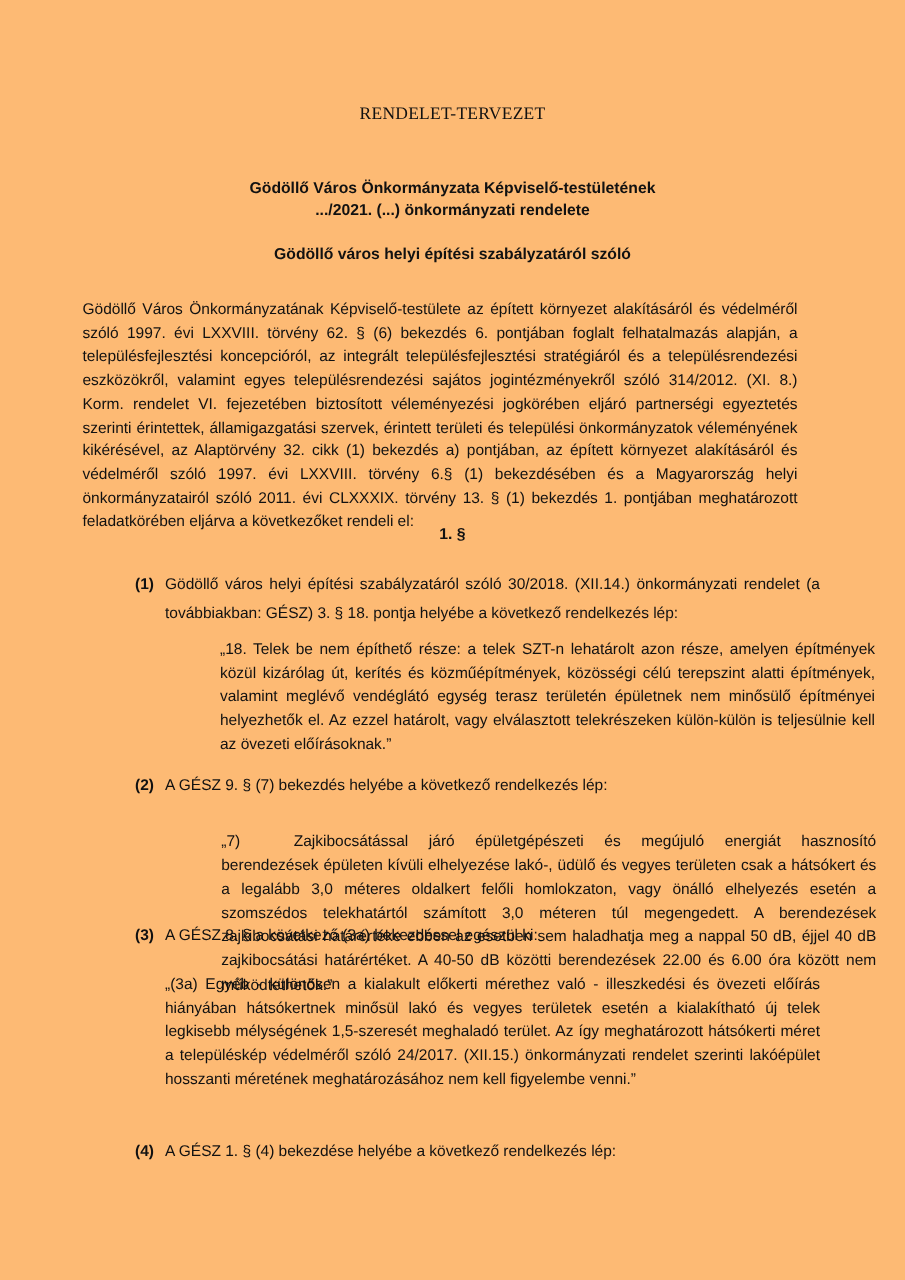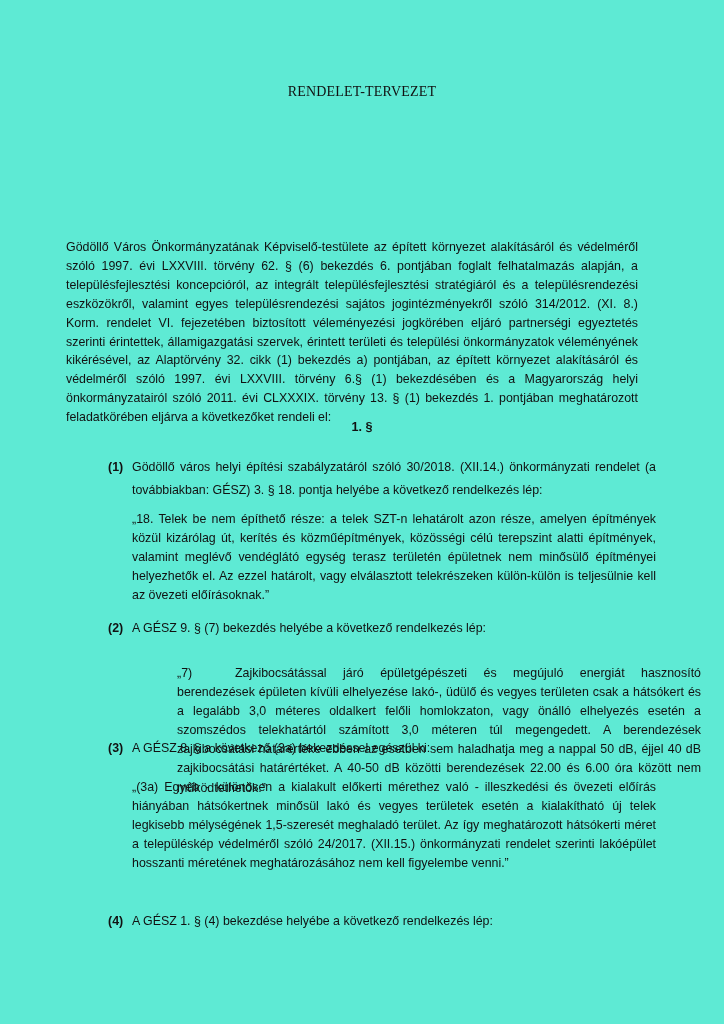--- a/index.html
+++ b/index.html
@@ -1,17 +1,17 @@
 <!DOCTYPE html>
 <html><head>
 <meta charset="utf-8">
 <style>
   html, body { margin: 0; padding: 0; background: #ffffff; }
   body { width: 724px; height: 1024px; position: relative; overflow: hidden; color: #111; }
-  .page { position: absolute; left: 0; top: 0; width: 724px; height: 1024px; background: #5eead4; }
+  .page { position: absolute; left: 0; top: 0; width: 724px; height: 1024px; background: #fdba74; }
   .title-top {
     position: absolute; top: 84px; left: 0; width: 724px; text-align: center;
     font-family: "Liberation Serif", serif; font-size: 14px; letter-spacing: 0.2px;
   }
   .heading {
     position: absolute; left: 0; width: 724px; text-align: center;
     font-family: "Liberation Sans", sans-serif; font-weight: bold; font-size: 12.6px; line-height: 18px;
   }
   .h1 { top: 141px; }
   .h2 { top: 194px; }
@@ -20,36 +20,41 @@
     text-align: justify; text-align-last: left;
   }
   .preamble { top: 238px; left: 66px; width: 572px; }
   .sec { position: absolute; top: 420px; left: 0; width: 724px; text-align: center;
     font-family: "Liberation Sans", sans-serif; font-weight: bold; font-size: 12.6px; }
   .item { position: absolute; left: 108px; width: 548px; font-family: "Liberation Sans", sans-serif; font-size: 12.4px; line-height: 23px; }
   .item .num { position: absolute; left: 0; top: 0; font-weight: bold; }
   .item .txt { display: block; margin-left: 24px; text-align: justify; text-align-last: left; }
   .quote { position: absolute; left: 132px; width: 524px; font-family: "Liberation Sans", sans-serif; font-size: 12.4px; line-height: 19.1px; text-align: justify; text-align-last: left; }
   .i1 { top: 456px; }
-  .q1 { top: 510px; }
+  .q1 { top: 510px; margin-left: 44px; }
   .i2 { top: 617px; }
   .q2 { top: 664px; margin-left: 45px; }
   .i3 { top: 737px; }
   .q3 { top: 778px; }
   .i4 { top: 910px; }
   .q2 .lead { display: inline-block; width: 58px; }
 </style>
 </head>
 <body>
 
 <div class="page">
   <div class="title-top">RENDELET-TERVEZET</div>
 
+  <div class="heading h1">
+    <div>Gödöllő Város Önkormányzata Képviselő-testületének</div>
+    <div>.../2021. (...) önkormányzati rendelete</div>
+  </div>
 
   <div class="heading h2">
+    <div>Gödöllő város helyi építési szabályzatáról szóló</div>
   </div>
 
   <div class="para preamble">Gödöllő Város Önkormányzatának Képviselő-testülete az épített környezet alakításáról és védelméről szóló 1997. évi LXXVIII. törvény 62. § (6) bekezdés 6. pontjában foglalt felhatalmazás alapján, a településfejlesztési koncepcióról, az integrált településfejlesztési stratégiáról és a településrendezési eszközökről, valamint egyes településrendezési sajátos jogintézményekről szóló 314/2012. (XI. 8.) Korm. rendelet VI. fejezetében biztosított véleményezési jogkörében eljáró partnerségi egyeztetés szerinti érintettek, államigazgatási szervek, érintett területi és települési önkormányzatok véleményének kikérésével, az Alaptörvény 32. cikk (1) bekezdés a) pontjában, az épített környezet alakításáról és védelméről szóló 1997. évi LXXVIII. törvény 6.§ (1) bekezdésében és a Magyarország helyi önkormányzatairól szóló 2011. évi CLXXXIX. törvény 13. § (1) bekezdés 1. pontjában meghatározott feladatkörében eljárva a következőket rendeli el:</div>
 
   <div class="sec">1. §</div>
 
   <div class="item i1">
     <span class="num">(1)</span>
     <span class="txt">Gödöllő város helyi építési szabályzatáról szóló 30/2018. (XII.14.) önkormányzati rendelet (a továbbiakban: GÉSZ) 3. § 18. pontja helyébe a következő rendelkezés lép:</span>
   </div>

